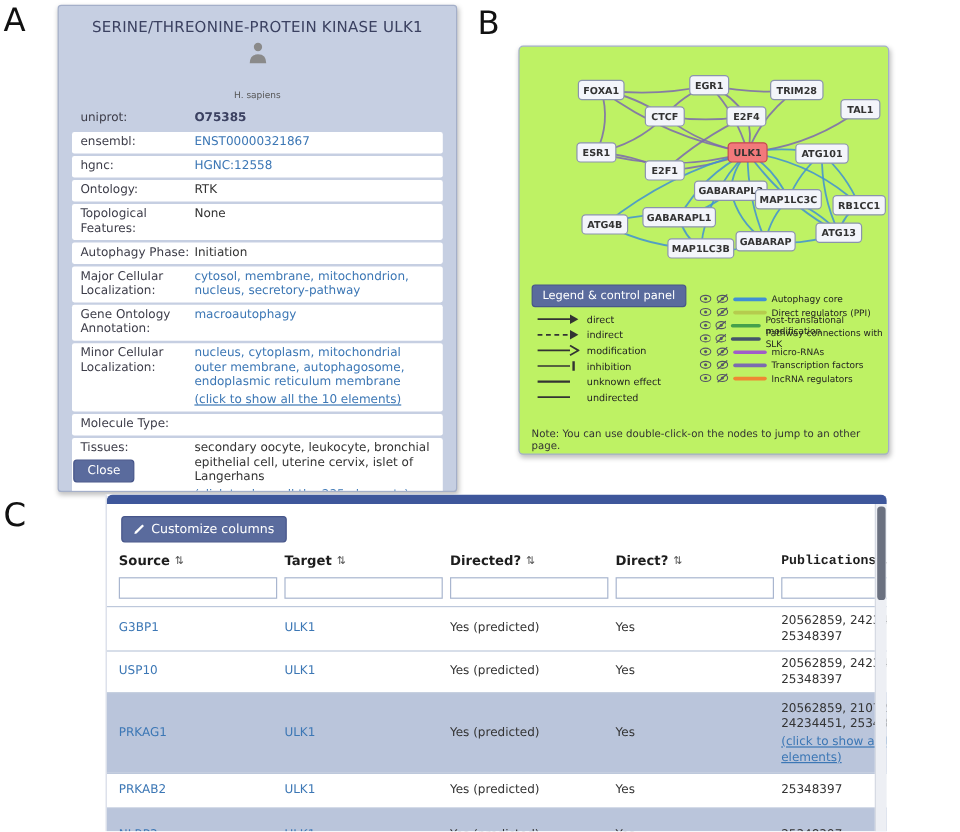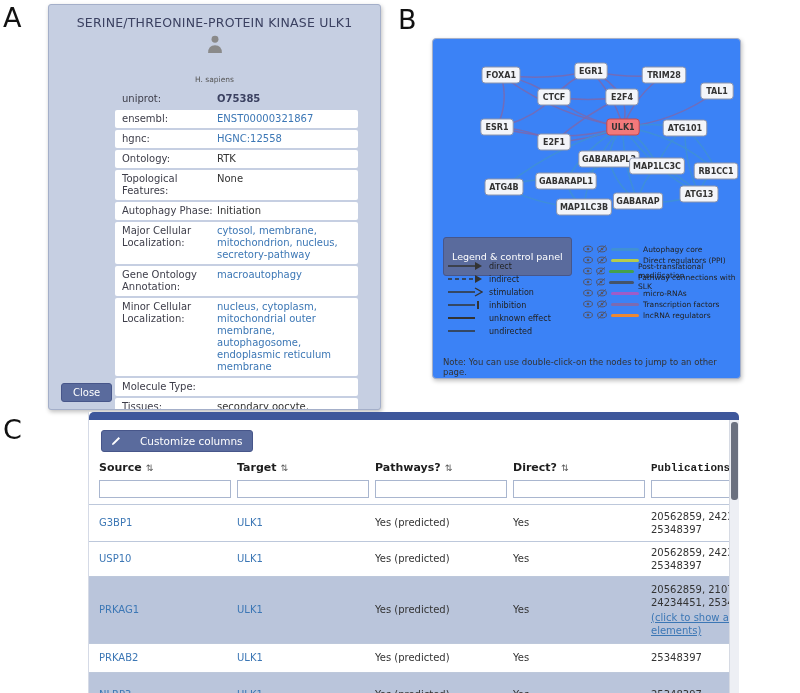--- a/index.html
+++ b/index.html
@@ -3,59 +3,59 @@
 <meta charset="utf-8">
 <style>
   html,body{margin:0;padding:0;background:#fff;}
   .page{position:relative;width:800px;height:693px;background:#fff;overflow:hidden;
         font-family:"DejaVu Sans","Liberation Sans",sans-serif;color:#333;}
   .panel-label{position:absolute;font-size:27px;color:#111;}
 
   
   .panelA{position:absolute;left:48px;top:4px;width:333px;height:406px;box-sizing:border-box;
           background:#c6cfe2;border:1px solid #a4afc9;border-radius:3px;
-          box-shadow:1px 2px 4px rgba(0,0,0,.25);padding:6px 22px;overflow:hidden;}
+          box-shadow:1px 2px 4px rgba(0,0,0,.25);padding:6px 11px;overflow:hidden;}
   .pa-title{text-align:center;font-size:12.5px;color:#3b4161;margin:4px 0 4px;letter-spacing:.2px;}
   .species{text-align:center;margin-bottom:6px;}
   .species-label{font-size:7.5px;color:#555;margin-top:18px;}
   .p-rows{}
-  .p-row{display:flex;background:#fff;border-radius:2px;margin-bottom:2px;padding:3px 7px;font-size:10px;line-height:1.2;margin-left:44px;}
+  .p-row{display:flex;background:#fff;border-radius:2px;margin-bottom:2px;padding:3px 7px;font-size:10px;line-height:1.2;}
   .p-row.transparent{background:transparent;}
   .p-label{width:95px;flex:none;color:#3d3d49;}
   .p-value{flex:1;color:#333;}
   .val-link{color:#3c77b5;cursor:pointer;}
   .val-bold{font-weight:bold;color:#3b4161;}
   .val-plain{color:#333;}
   .extra-link{color:#3c77b5;text-decoration:underline;margin-top:3px;font-size:10px;cursor:pointer;}
   .btn{background:#5a6b9d;color:#fff;border:1px solid #47568a;border-radius:3px;
        font-family:inherit;cursor:pointer;}
   .close-btn{position:absolute;left:12px;bottom:7px;font-size:10px;padding:3px 11px;}
 
   
   .panelB{position:absolute;left:432px;top:38px;width:309px;height:341px;box-sizing:border-box;
-          background:#3b82f6;border:1px solid #a4afc9;border-radius:4px;
+          background:#bef264;border:1px solid #a4afc9;border-radius:4px;
           box-shadow:1px 2px 4px rgba(0,0,0,.25);overflow:hidden;}
   .net{position:absolute;left:0;top:6px;width:309px;height:190px;}
   .node-text{font:bold 8px "DejaVu Sans",sans-serif;fill:#333;text-anchor:middle;}
-  .legend-btn{position:absolute;left:10px;top:198px;font-size:9.5px;padding:13px 8px;}
+  .legend-btn{position:absolute;left:10px;top:198px;font-size:9.5px;padding:3px 8px;}
   .edge-legend{position:absolute;left:14px;top:222px;}
   .lg-item{display:flex;align-items:center;gap:6px;margin-bottom:3px;height:10px;}
   .lg-label{font-size:8px;color:#222;}
   .cat-legend{position:absolute;left:150px;top:206px;}
   .cat-item{display:flex;align-items:center;gap:4px;margin-bottom:3px;height:8px;}
   .cat-line{display:inline-block;width:28px;height:3px;border-radius:2px;}
   .cat-label{font-size:7.5px;color:#222;}
   .net-note{position:absolute;left:10px;top:318px;font-size:8.5px;color:#333;}
 
   
   .panelC{position:absolute;left:88px;top:412px;width:650px;height:281px;background:#fff;
           overflow:hidden;border-left:1px solid #d5dae6;}
   .c-topbar{position:absolute;left:0;top:0;width:100%;height:8px;background:#3e579b;
             border-radius:5px 5px 0 0;}
-  .customize-btn{display:inline-flex;align-items:center;gap:19px;margin:18px 0 9px 12px;
+  .customize-btn{display:inline-flex;align-items:center;gap:5px;margin:18px 0 9px 12px;
                  font-size:10.5px;padding:4px 9px;}
   .t-head{display:flex;padding-left:10px;width:714px;margin-bottom:3px;}
   .th{width:138px;flex:none;display:flex;align-items:center;gap:4px;font-size:11px;
       font-weight:bold;color:#1d1d1d;cursor:pointer;}
   .th.pubs{width:150px;font-family:Liberation Mono, monospace;}
   .sort{font-size:9px;color:#555;font-weight:normal;}
   .t-filters{display:flex;padding-left:10px;width:714px;margin-bottom:6px;}
   .fc{width:138px;flex:none;}
   .fc.pubs{width:150px;}
   .filter-input{width:124px;height:14px;border:1px solid #a9b6cf;background:#fff;
@@ -123,21 +123,21 @@
         <div class="p-row">
           <div class="p-label">Major Cellular Localization:</div>
           <div class="p-value"><span class="val-link">cytosol, membrane, mitochondrion, nucleus, secretory-pathway</span></div>
         </div>
         <div class="p-row">
           <div class="p-label">Gene Ontology Annotation:</div>
           <div class="p-value"><span class="val-link">macroautophagy</span></div>
         </div>
         <div class="p-row">
           <div class="p-label">Minor Cellular Localization:</div>
-          <div class="p-value"><span class="val-link">nucleus, cytoplasm, mitochondrial outer membrane, autophagosome, endoplasmic reticulum membrane</span></div>
+          <div class="p-value"><span class="val-link">nucleus, cytoplasm, mitochondrial outer membrane, autophagosome, endoplasmic reticulum membrane</span><div class="extra-link">(click to show all the 10 elements)</div></div>
         </div>
         <div class="p-row">
           <div class="p-label">Molecule Type:</div>
         </div>
         <div class="p-row">
           <div class="p-label">Tissues:</div>
           <div class="p-value"><span class="val-plain">secondary oocyte, leukocyte, bronchial epithelial cell, uterine cervix, islet of Langerhans</span><div class="extra-link">(click to show all the 235 elements)</div></div>
         </div>
       </div>
     <button class="btn close-btn">Close</button>
@@ -273,21 +273,21 @@
             <line x1="1" y1="5" x2="28" y2="5" stroke="#333" stroke-width="1.4" stroke-dasharray="4,3"></line>
             <path d="M28,1 L35,5 L28,9 Z" fill="#333"></path>
           </svg>
           <span class="lg-label">indirect</span>
         </div>
         <div class="lg-item">
           <svg width="36" height="10">
             <line x1="1" y1="5" x2="28" y2="5" stroke="#333" stroke-width="1.4"></line>
             <path d="M28,1 L35,5 L28,9" fill="none" stroke="#333" stroke-width="1.4"></path>
           </svg>
-          <span class="lg-label">stimulation</span>
+          <span class="lg-label">modification</span>
         </div>
         <div class="lg-item">
           <svg width="36" height="10">
             <line x1="1" y1="5" x2="28" y2="5" stroke="#333" stroke-width="1.4"></line>
             <line x1="31" y1="1" x2="31" y2="9" stroke="#333" stroke-width="2"></line>
           </svg>
           <span class="lg-label">inhibition</span>
         </div>
         <div class="lg-item">
           <svg width="36" height="10">
@@ -409,21 +409,21 @@
     <div class="t-head">
         <div class="th">
           <span class="th-label">Source</span>
           <span class="sort">⇅</span>
         </div>
         <div class="th">
           <span class="th-label">Target</span>
           <span class="sort">⇅</span>
         </div>
         <div class="th">
-          <span class="th-label">Pathways?</span>
+          <span class="th-label">Directed?</span>
           <span class="sort">⇅</span>
         </div>
         <div class="th">
           <span class="th-label">Direct?</span>
           <span class="sort">⇅</span>
         </div>
         <div class="th pubs">
           <span class="th-label">Publications</span>
           <span class="sort">⇅</span>
         </div>

